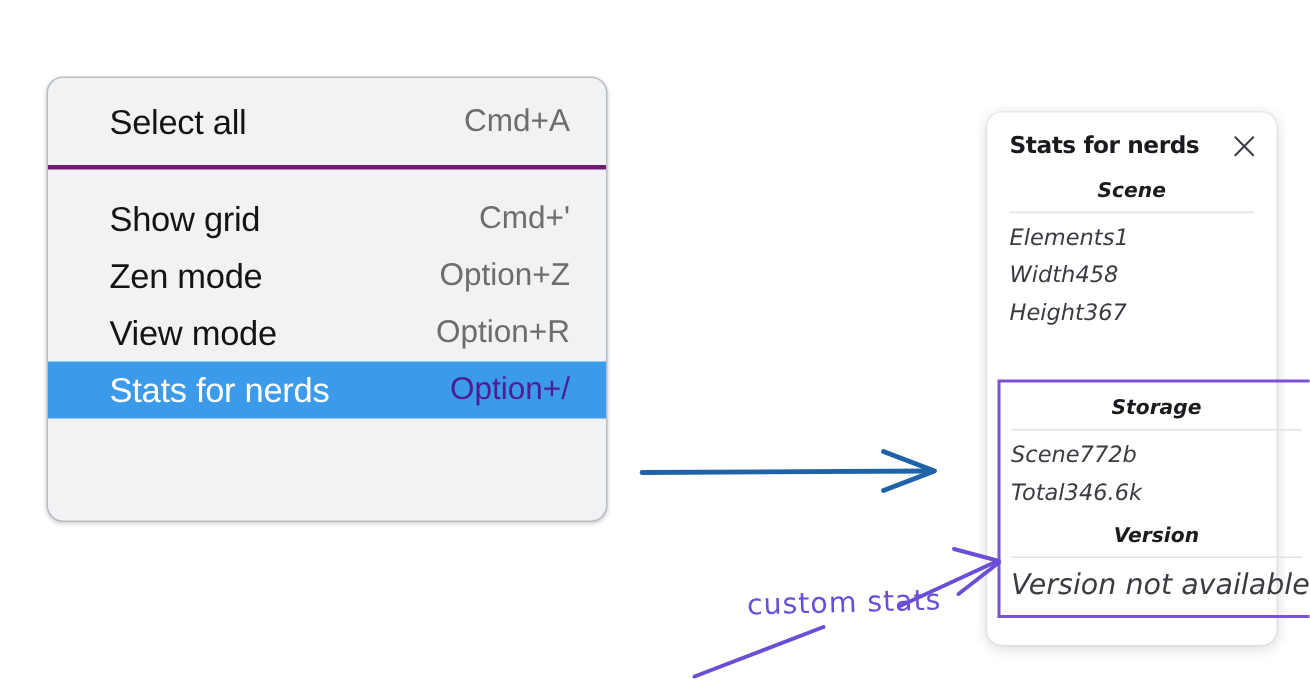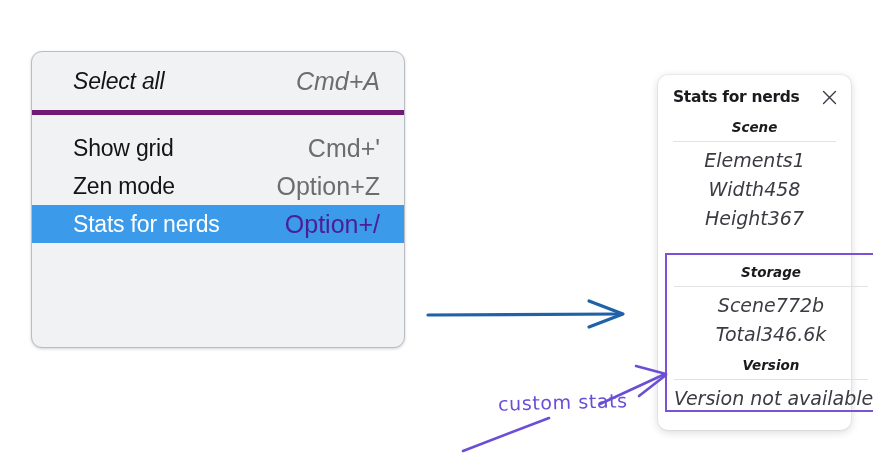--- a/index.html
+++ b/index.html
@@ -28,22 +28,21 @@
     border-radius: 11px;
     box-shadow: 0 1px 3px rgba(0,0,0,0.18);
     overflow: hidden;
     display: flex;
     flex-direction: column;
   }
   .menu-group {
     padding: 10px 0 10px 0;
   }
   .menu-group.group-top {
-    border-bottom: 5px solid #701a75;
-    font-style: italic;
+    border-bottom: 3px solid #701a75;
   }
   .menu-group.group-bottom {
     padding-top: 14px;
     padding-bottom: 16px;
     flex: 1;
   }
   .menu-item {
     display: flex;
     align-items: center;
     justify-content: space-between;
@@ -55,21 +54,21 @@
   .menu-item.selected {
     background: #3b9bea;
   }
   .menu-label {
     font-size: 23px;
     color: #141414;
     letter-spacing: -0.2px;
     white-space: nowrap;
   }
   .menu-shortcut {
-    font-size: 25px;
+    font-size: 21px;
     color: #6d6d6d;
     white-space: nowrap;
   }
   .menu-item.selected .menu-label { color: #ffffff; }
   .menu-item.selected .menu-shortcut { color: #4c1d95; }
 
   
   #stats-panel {
     position: absolute;
     left: 658px;
@@ -112,23 +111,23 @@
     color: #1b1b1f;
     padding: 9px 0 6px 0;
   }
   .section-rule {
     height: 1px;
     background: #e2e2e6;
     margin: 0 0 3px 0;
   }
   .stat-row {
     display: flex;
-    justify-content: center;
+    justify-content: flex-start;
     align-items: baseline;
-    font-size: 19px;
+    font-size: 15px;
     color: #3b3b42;
     padding: 3.5px 0;
   }
   .stat-key { white-space: nowrap; }
   .stat-val { white-space: nowrap; }
   .single-line {
     font-size: 19px;
     color: #3b3b42;
     padding: 4px 0 4px 0;
     white-space: nowrap;
@@ -177,20 +176,24 @@
   </div>
 
   <div class="menu-group group-bottom">
     <div class="menu-item">
       <span class="menu-label">Show grid</span>
       <span class="menu-shortcut">Cmd+'</span>
     </div>
     <div class="menu-item">
       <span class="menu-label">Zen mode</span>
       <span class="menu-shortcut">Option+Z</span>
+    </div>
+    <div class="menu-item">
+      <span class="menu-label">View mode</span>
+      <span class="menu-shortcut">Option+R</span>
     </div>
     <div class="menu-item selected">
       <span class="menu-label">Stats for nerds</span>
       <span class="menu-shortcut">Option+/</span>
     </div>
   </div>
 </div>
 
 <div id="stats-panel">
 

